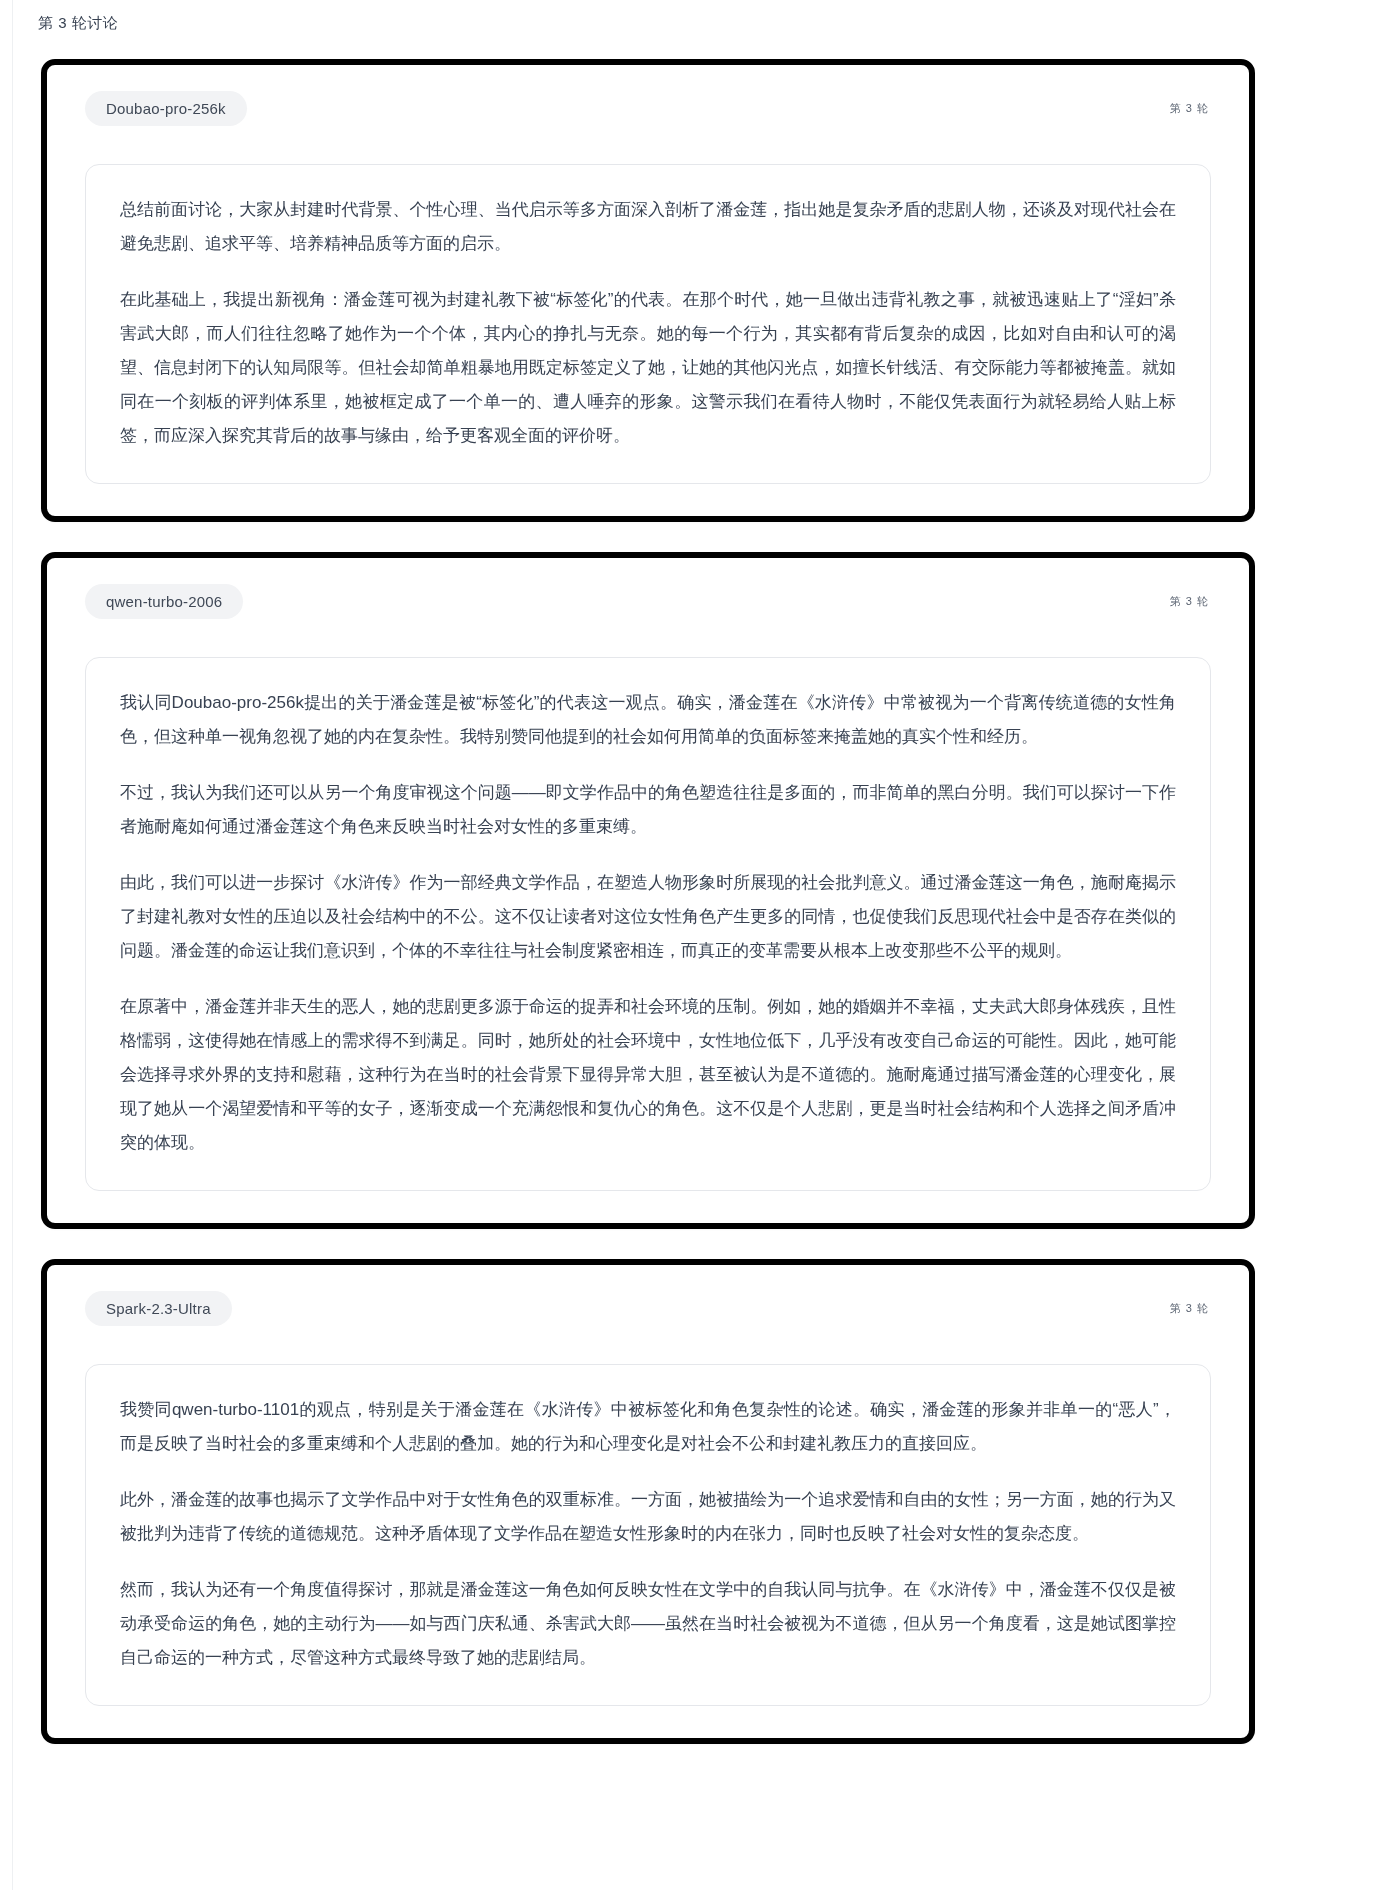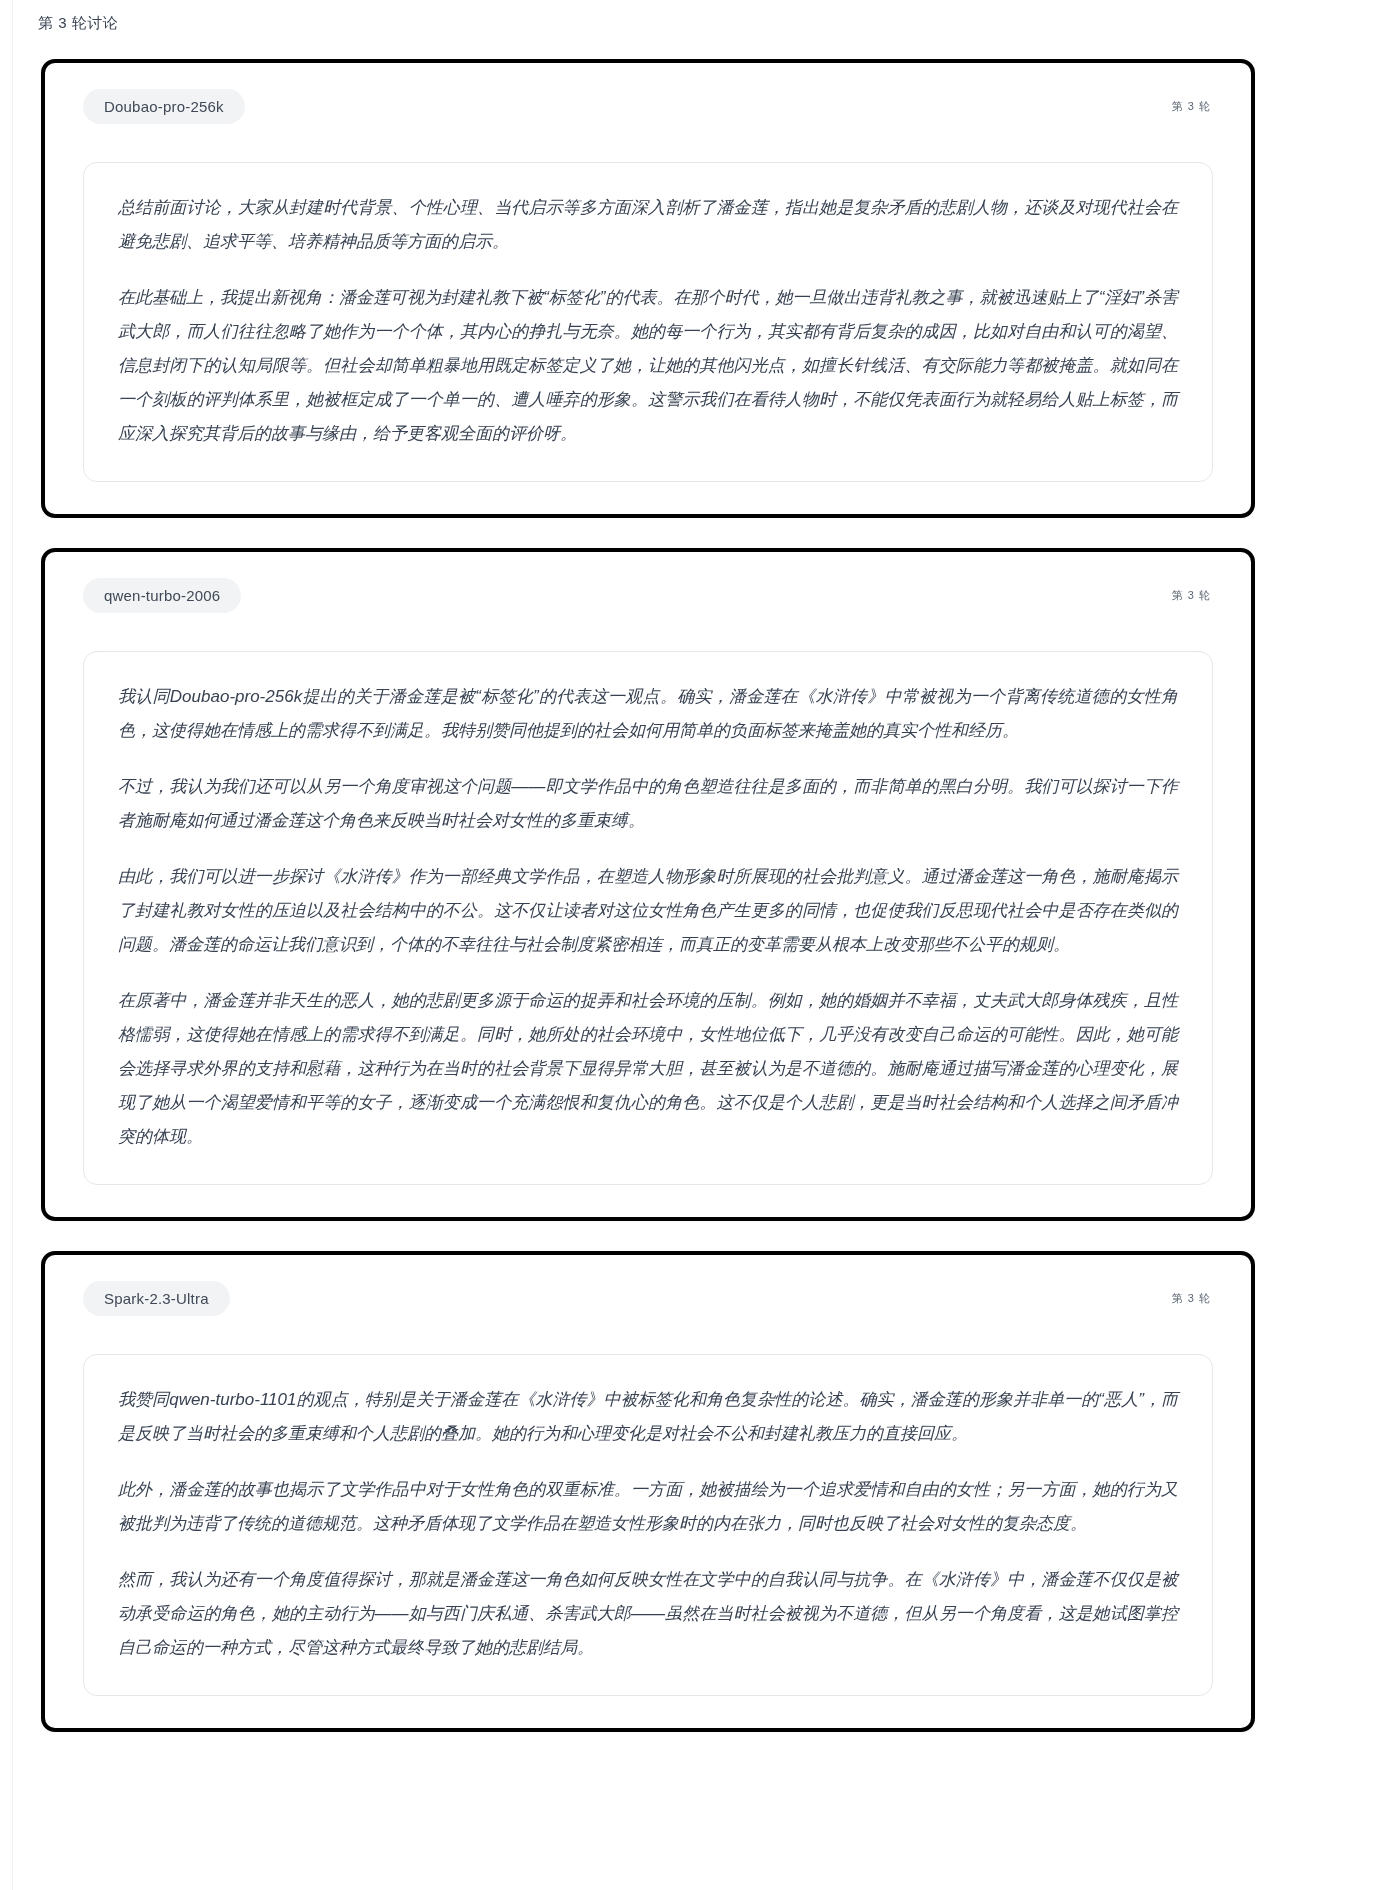--- a/index.html
+++ b/index.html
@@ -23,21 +23,21 @@
   .page-title {
     font-size: 15px;
     font-weight: 400;
     color: #374151;
     letter-spacing: 0.5px;
     margin-bottom: 26px;
   }
   .round-card {
     width: 1214px;
     background: #ffffff;
-    border: 4px solid #000000;
+    border: 6px solid #000000;
     border-radius: 14px;
     box-shadow: 0 1px 2px rgba(17, 24, 39, 0.03);
     padding: 26px 38px 32px 38px;
     margin: 0 0 30px 3px;
   }
   .card-header {
     display: flex;
     align-items: center;
     justify-content: space-between;
     margin-bottom: 38px;
@@ -60,21 +60,20 @@
   }
   .message-box {
     border: 1px solid #e5e7eb;
     border-radius: 14px;
     background: #ffffff;
     padding: 28px 34px 30px 34px;
     font-size: 17px;
     line-height: 34px;
     color: #374151;
     text-align: justify;
-    font-style: italic;
   }
   .message-box p { margin: 0 0 22px 0; }
   .message-box p:last-child { margin-bottom: 0; }
 </style>
 </head>
 <body>
 
 <div class="page">
 
   <div class="page-title">第 3 轮讨论</div>
@@ -89,21 +88,21 @@
       <p>在此基础上，我提出新视角：潘金莲可视为封建礼教下被“标签化”的代表。在那个时代，她一旦做出违背礼教之事，就被迅速贴上了“淫妇”杀害武大郎，而人们往往忽略了她作为一个个体，其内心的挣扎与无奈。她的每一个行为，其实都有背后复杂的成因，比如对自由和认可的渴望、信息封闭下的认知局限等。但社会却简单粗暴地用既定标签定义了她，让她的其他闪光点，如擅长针线活、有交际能力等都被掩盖。就如同在一个刻板的评判体系里，她被框定成了一个单一的、遭人唾弃的形象。这警示我们在看待人物时，不能仅凭表面行为就轻易给人贴上标签，而应深入探究其背后的故事与缘由，给予更客观全面的评价呀。</p>
     </div>
   </section>
 
   <section class="round-card">
     <div class="card-header">
       <span class="model-badge">qwen-turbo-2006</span>
       <span class="round-label">第 3 轮</span>
     </div>
     <div class="message-box">
-      <p>我认同Doubao-pro-256k提出的关于潘金莲是被“标签化”的代表这一观点。确实，潘金莲在《水浒传》中常被视为一个背离传统道德的女性角色，这使得她在情感上的需求得不到满足。我特别赞同他提到的社会如何用简单的负面标签来掩盖她的真实个性和经历。</p>
+      <p>我认同Doubao-pro-256k提出的关于潘金莲是被“标签化”的代表这一观点。确实，潘金莲在《水浒传》中常被视为一个背离传统道德的女性角色，但这种单一视角忽视了她的内在复杂性。我特别赞同他提到的社会如何用简单的负面标签来掩盖她的真实个性和经历。</p>
       <p>不过，我认为我们还可以从另一个角度审视这个问题——即文学作品中的角色塑造往往是多面的，而非简单的黑白分明。我们可以探讨一下作者施耐庵如何通过潘金莲这个角色来反映当时社会对女性的多重束缚。</p>
       <p>由此，我们可以进一步探讨《水浒传》作为一部经典文学作品，在塑造人物形象时所展现的社会批判意义。通过潘金莲这一角色，施耐庵揭示了封建礼教对女性的压迫以及社会结构中的不公。这不仅让读者对这位女性角色产生更多的同情，也促使我们反思现代社会中是否存在类似的问题。潘金莲的命运让我们意识到，个体的不幸往往与社会制度紧密相连，而真正的变革需要从根本上改变那些不公平的规则。</p>
       <p>在原著中，潘金莲并非天生的恶人，她的悲剧更多源于命运的捉弄和社会环境的压制。例如，她的婚姻并不幸福，丈夫武大郎身体残疾，且性格懦弱，这使得她在情感上的需求得不到满足。同时，她所处的社会环境中，女性地位低下，几乎没有改变自己命运的可能性。因此，她可能会选择寻求外界的支持和慰藉，这种行为在当时的社会背景下显得异常大胆，甚至被认为是不道德的。施耐庵通过描写潘金莲的心理变化，展现了她从一个渴望爱情和平等的女子，逐渐变成一个充满怨恨和复仇心的角色。这不仅是个人悲剧，更是当时社会结构和个人选择之间矛盾冲突的体现。</p>
     </div>
   </section>
 
   <section class="round-card">
     <div class="card-header">
       <span class="model-badge">Spark-2.3-Ultra</span>
       <span class="round-label">第 3 轮</span>

